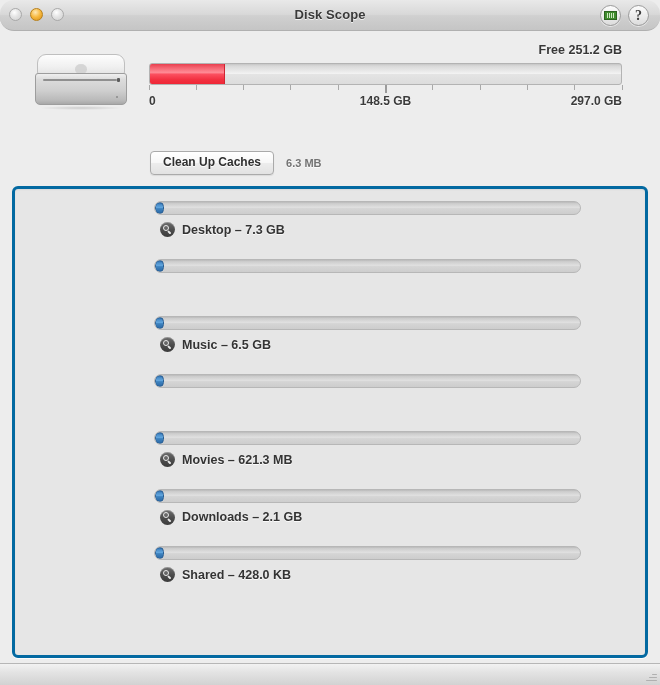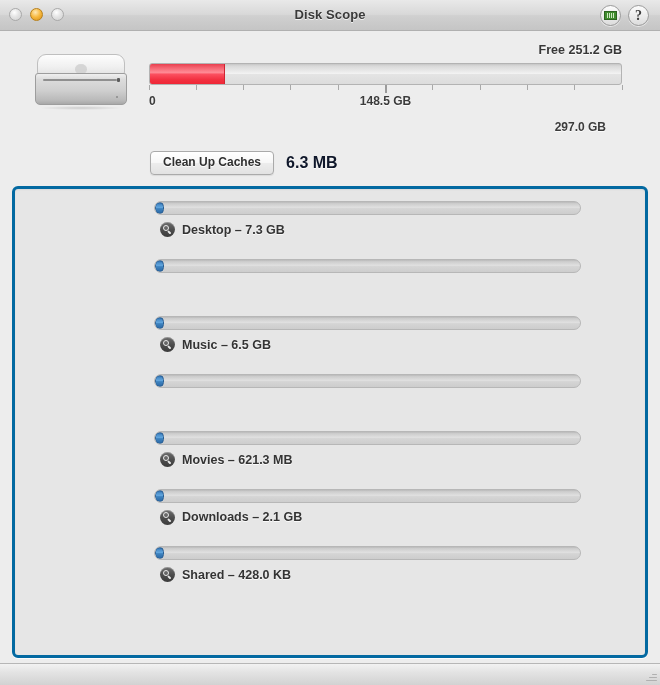--- a/index.html
+++ b/index.html
@@ -25,20 +25,21 @@
     overflow: hidden;
   }
 
   
   .titlebar {
     position: relative;
     height: 31px;
     background: linear-gradient(to bottom, #e9e9e9 0%, #d8d8d8 48%, #d0d0d0 52%, #c5c5c5 100%);
     border-bottom: 1px solid #b0b0b0;
     box-sizing: border-box;
+    border-radius: 14px;
   }
   .traffic {
     position: absolute;
     left: 9px;
     top: 8px;
     display: flex;
     gap: 8px;
   }
   .tl {
     width: 13px;
@@ -253,21 +254,21 @@
     color: #3c3c3c;
     text-shadow: 0 1px 0 rgba(255,255,255,0.8);
   }
   .gauge-labels .lbl {
     position: absolute;
     top: 0;
     white-space: nowrap;
   }
   .lbl-min { left: 0; }
   .lbl-mid { left: 50%; transform: translateX(-50%); text-align: center; }
-  .lbl-max { right: 16px; margin-top: 26px; }
+  .lbl-max { right: 0; }
 
   .cleanup-row {
     position: absolute;
     left: 150px;
     top: 112px;
     display: flex;
     align-items: center;
     gap: 12px;
     margin-top: 8px;
   }
@@ -279,23 +280,23 @@
     padding: 3px 12px 4px 12px;
     border-radius: 4px;
     border: 1px solid #aaaaaa;
     background: linear-gradient(to bottom, #ffffff 0%, #f7f7f7 48%, #ececec 52%, #e2e2e2 100%);
     box-shadow: 0 1px 1px rgba(0,0,0,0.08), inset 0 1px 0 rgba(255,255,255,0.9);
     text-shadow: 0 1px 0 rgba(255,255,255,0.9);
     cursor: default;
     line-height: 15px;
   }
   .cleanup-size {
-    font-size: 16px;
-    font-weight: bold;
-    color: #0f172a;
+    font-size: 11px;
+    font-weight: bold;
+    color: #737373;
     text-shadow: 0 1px 0 rgba(255,255,255,0.8);
   }
 
   
   .list-panel {
     position: absolute;
     left: 12px;
     top: 186px;
     width: 636px;
     height: 472px;

